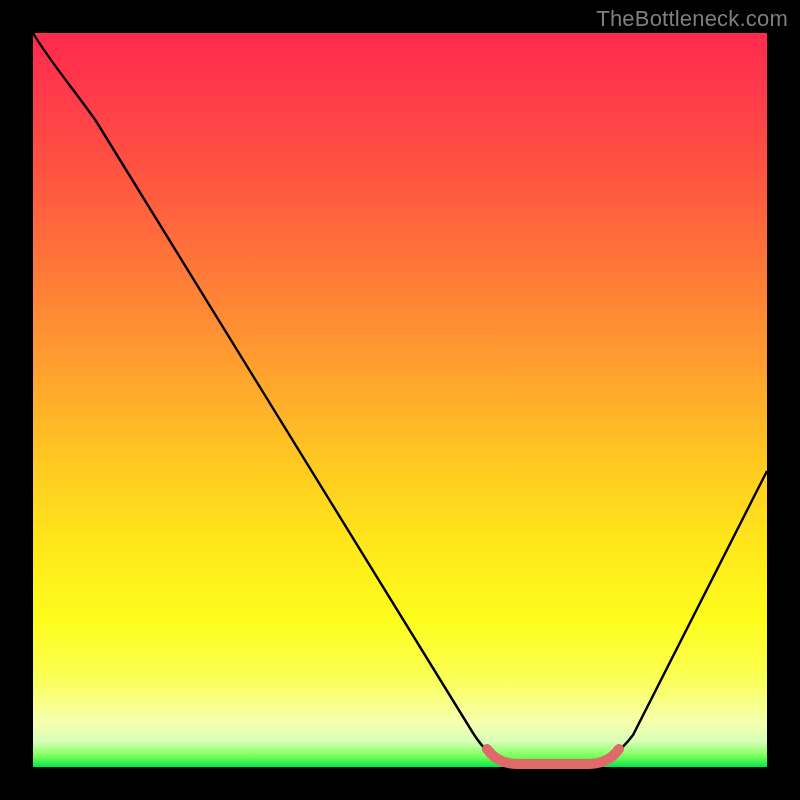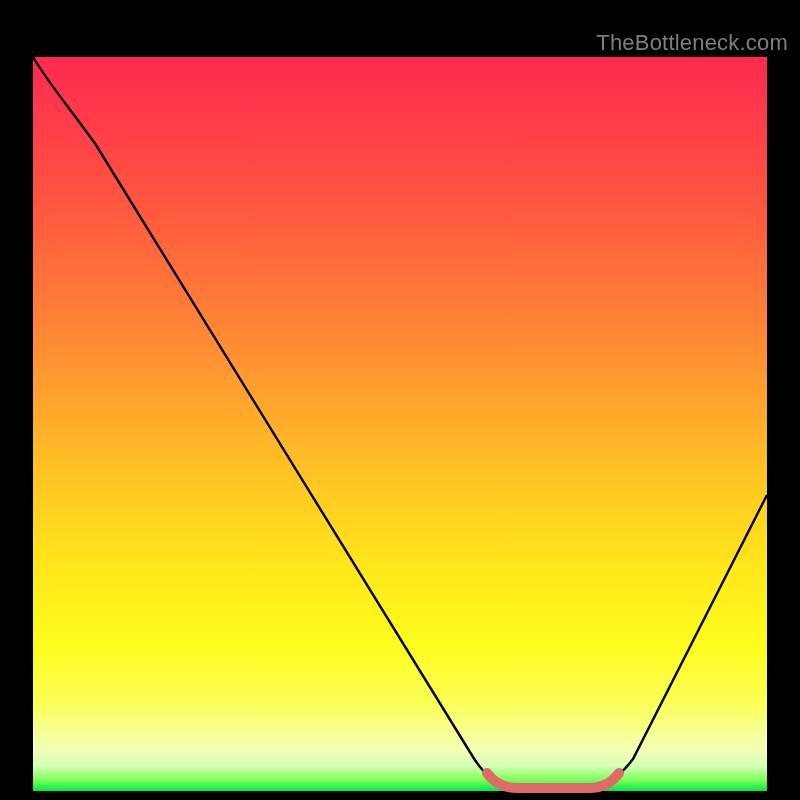--- a/index.html
+++ b/index.html
@@ -9,21 +9,20 @@
     width: 800px;
     height: 800px;
     overflow: hidden;
     font-family: Arial, Helvetica, sans-serif;
   }
   .container {
     position: relative;
     width: 800px;
     height: 600px;
     background: #000;
-    margin-top: 24px;
   }
   .plot-area {
     position: absolute;
     left: 33px;
     top: 33px;
     width: 734px;
     height: 734px;
     
     background: linear-gradient(
       to bottom,

